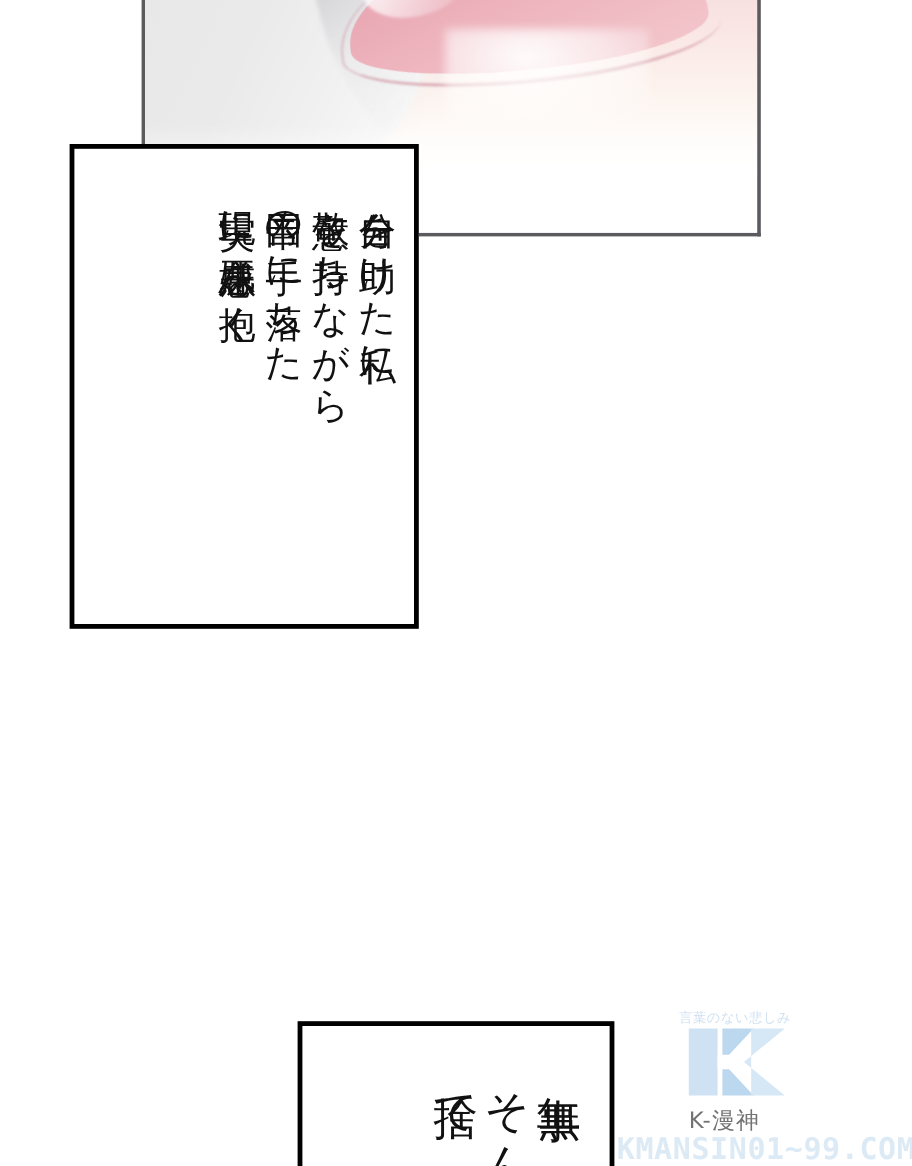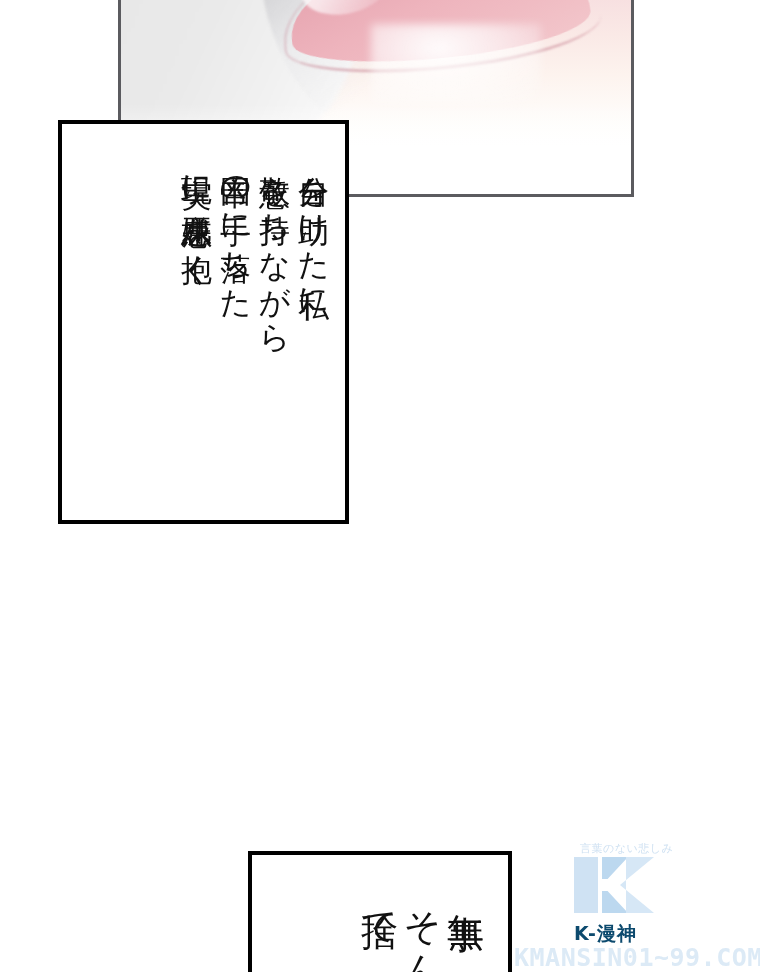--- a/index.html
+++ b/index.html
@@ -202,36 +202,35 @@
   }
   .wm-tagline {
     position: absolute;
     left: 36px;
     top: 4px;
     font-size: 11px;
     letter-spacing: 0.5px;
     color: #cfe1f2;
     font-family: "DejaVu Sans", "Liberation Sans", sans-serif;
     white-space: nowrap;
-    margin-left: 14px;
   }
   .wm-logo {
     position: absolute;
     left: 38px;
     top: 14px;
     width: 110px;
     height: 68px;
   }
   .wm-brand {
     position: absolute;
     left: 44px;
     top: 84px;
     font-size: 19px;
-    font-weight: bold;
-    color: #0c4a6e;
+    font-weight: normal;
+    color: #737373;
     letter-spacing: 1px;
     font-family: "DejaVu Sans", "Liberation Sans", sans-serif;
     white-space: nowrap;
   }
   .wm-url {
     position: absolute;
     left: -16px;
     top: 106px;
     font-size: 25px;
     font-weight: bold;

